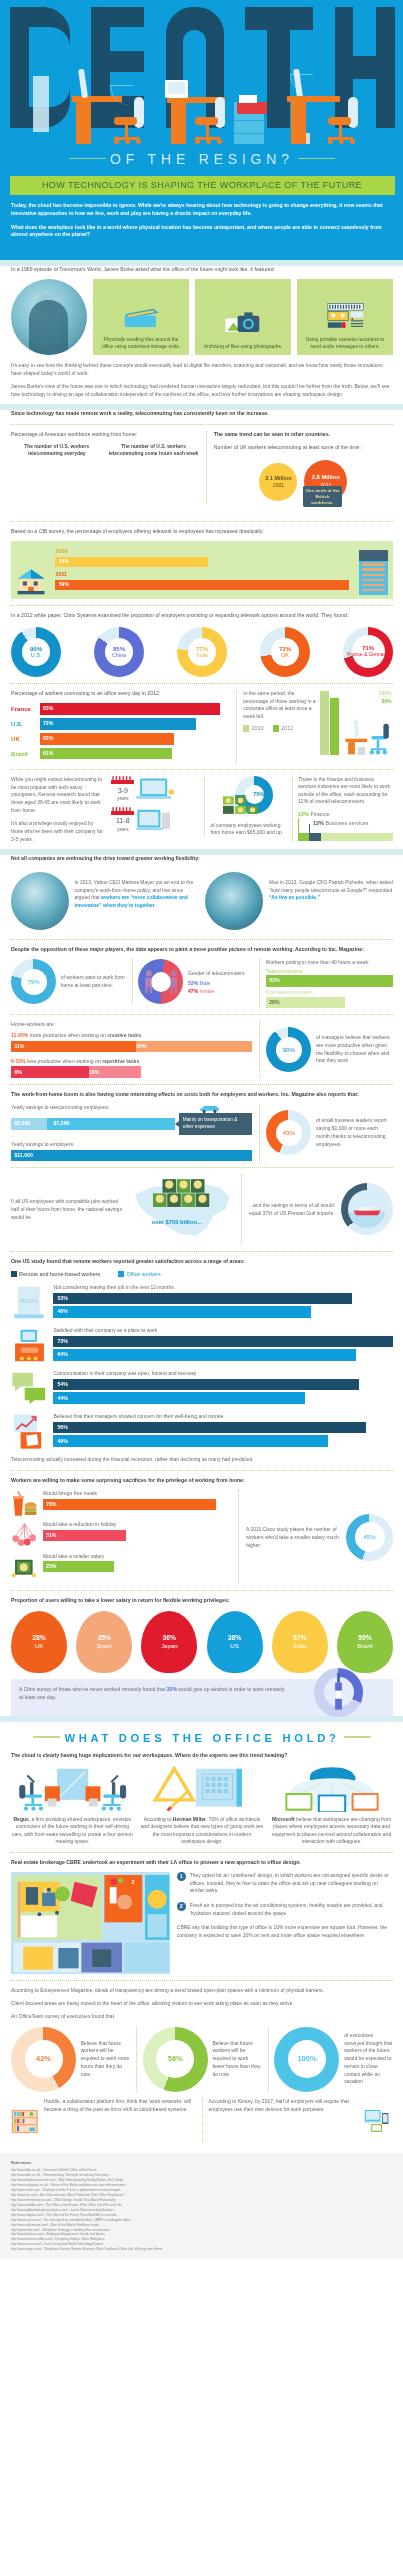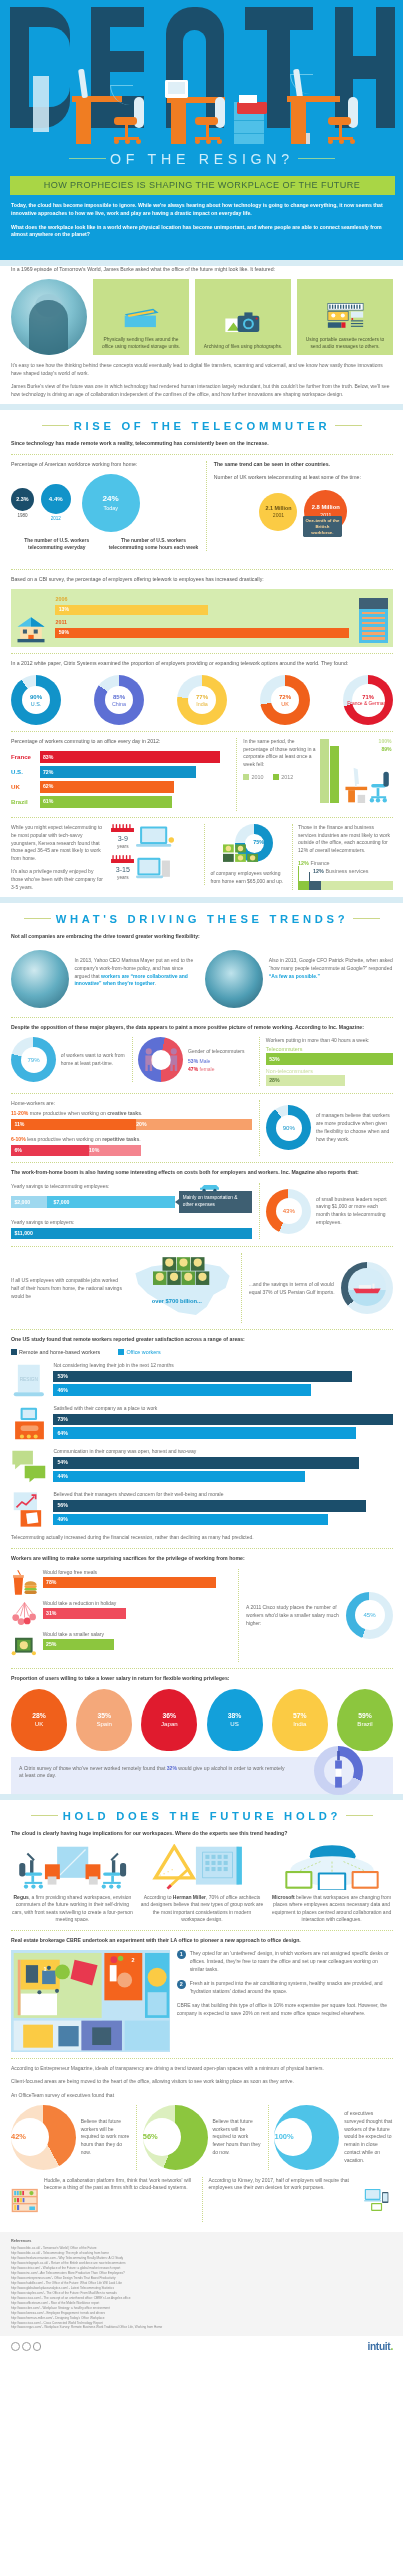--- a/index.html
+++ b/index.html
@@ -181,21 +181,21 @@
   .fut b{color:#4a4a4a;}
 
   .cbre-row{display:flex;gap:6.8px;margin-top:4.1px;}
   .cbre-img{width:159px;height:102px;flex:0 0 159px;position:relative;background:#bfe3f5;overflow:hidden;}
   .numbul{display:flex;gap:4.1px;margin-bottom:6.8px;}
   .bulnum{width:8.8px;height:8.8px;border-radius:50%;background:#2c6d9a;color:#fff;font-size:5.4px;display:flex;align-items:center;justify-content:center;flex:0 0 8.8px;font-weight:bold;}
   .numbul p{font-size:5px;line-height:1.55;}
 
   
   .ent-row{display:flex;gap:6.8px;margin-top:4.1px;align-items:flex-start;}
-  .bigdonut{width:65px;height:65px;border-radius:50%;position:relative;display:flex;align-items:center;flex:0 0 65px;}
+  .bigdonut{width:65px;height:65px;border-radius:50%;position:relative;display:flex;align-items:center;justify-content:center;flex:0 0 65px;}
   .bigdonut .hole{width:38px;height:38px;border-radius:50%;background:#fff;position:absolute;}
   .bigdonut .lbl{position:relative;z-index:2;font-size:7.5px;font-weight:bold;}
 
   
   .refs{background:#f4f4f4;padding:6.8px 11px 5.4px 11px;font-size:3.1px;color:#8a8a8a;line-height:1.6;}
   .refs h5{font-size:3.8px;color:#6b6b6b;margin-bottom:2px;}
   .footbar{background:#fff;padding:4.1px 11px 9.5px 11px;display:flex;justify-content:space-between;align-items:center;}
   .cc{display:flex;gap:2px;}
   .cc i{width:8.8px;height:8.8px;border-radius:50%;border:0.8px solid #9a9a9a;display:block;}
   .intuit{font-size:10.2px;color:#3a6ea5;font-weight:bold;letter-spacing:-0.3px;}
@@ -270,21 +270,21 @@
             <div class="wheel" style="left:1.4px;"></div>
             <div class="wheel" style="left:12.2px;"></div>
             <div class="wheel" style="left:23px;"></div>
         </div>
       </div>
     </div>
 
     <div class="sub-title">
       <span class="rule"></span><span>OF THE RESIGN?</span><span class="rule"></span>
     </div>
-    <div class="greenband">HOW PROPHECIES IS SHAPING THE WORKPLACE OF THE FUTURE</div>
+    <div class="greenband">HOW TECHNOLOGY IS SHAPING THE WORKPLACE OF THE FUTURE</div>
     <div class="hero-copy">
       <p>Today, the cloud has become impossible to ignore. While we're always hearing about how technology is going to change everything, it now seems that innovative approaches to how we live, work and play are having a drastic impact on everyday life.</p>
       <p>What does the workplace look like in a world where physical location has become unimportant, and where people are able to connect seamlessly from almost anywhere on the planet?</p>
     </div>
   </div>
 
   <div class="sec-gap"></div>
 
   <div class="sec">
     <div class="lead">In a 1969 episode of Tomorrow's World, James Burke asked what the office of the future might look like. It featured:</div>
@@ -354,49 +354,26 @@
       </div>
     </div>
 
     <div class="body-p">It's easy to see how the thinking behind these concepts would eventually lead to digital file transfers, scanning and voicemail, and we know how vastly those innovations have shaped today's world of work.</div>
     <div class="body-p">James Burke's view of the future was one in which technology had rendered human interaction largely redundant, but this couldn't be further from the truth. Below, we'll see how technology is driving an age of collaboration independent of the confines of the office, and how further innovations are shaping workspace design.</div>
   </div>
 
   <div class="sec-gap"></div>
 
   <div class="sec">
-    <div class="sec-head">
-      <span class="rule"></span><span>RISE OF THE TELECOMMUTER</span><span class="rule"></span>
-    </div>
     <div class="lead b">Since technology has made remote work a reality, telecommuting has consistently been on the increase.</div>
     <div class="dotrule"></div>
 
     <div class="two-col">
       <div class="col-l">
         <div class="lead">Percentage of American workforce working from home:</div>
-        <div style="display:flex;align-items:center;gap:6.8px;margin-top:2.7px;">
-          <div style="text-align:center;">
-            <div class="circ c23">
-                <span>2.3%</span>
-              </div>
-            <div class="yrlbl" style="color:#555;margin-top:2px;">1980</div>
-          </div>
-          <div style="text-align:center;">
-            <div class="circ c44">
-                <span>4.4%</span>
-              </div>
-            <div class="yrlbl" style="color:#13a0da;margin-top:2px;">2012</div>
-          </div>
-          <div style="margin-left:4.1px;">
-            <div class="circ c24">
-              <span>24%</span>
-              <span class="sm">Today</span>
-            </div>
-          </div>
-        </div>
         <div style="display:flex;gap:5.4px;margin-top:5.4px;">
           <div class="cap-sm" style="flex:1;">The number of U.S. workers telecommuting everyday</div>
           <div class="cap-sm" style="flex:1;">The number of U.S. workers telecommuting some hours each week</div>
         </div>
       </div>
 
       <div class="col-r">
         <div class="lead b">The same trend can be seen in other countries.</div>
         <div class="lead">Number of UK workers telecommuting at least some of the time:</div>
         <div class="uk-circ-row">
@@ -578,21 +555,21 @@
                 <g fill="#e01b2e">
                   <rect x="2" y="0" width="2" height="8" rx="1"></rect>
                   <rect x="7" y="0" width="2" height="8" rx="1"></rect>
                   <rect x="12" y="0" width="2" height="8" rx="1"></rect>
                   <rect x="17" y="0" width="2" height="8" rx="1"></rect>
                   <rect x="22" y="0" width="2" height="8" rx="1"></rect>
                   <rect x="27" y="0" width="2" height="8" rx="1"></rect>
                 </g>
                 <rect x="0" y="6" width="34" height="6" fill="#e01b2e"></rect>
               </svg>
-            <div style="font-size:7.1px;color:#3e5f72;margin-top:0.7px;">3-15</div>
+            <div style="font-size:7.1px;color:#3e5f72;margin-top:0.7px;">11-8</div>
             <div style="font-size:4.7px;color:#6b6b6b;">years</div>
           </div>
           <svg width="38" height="26" viewBox="0 0 56 38">
               <rect x="2" y="4" width="34" height="26" rx="2" fill="#4ec3e8"></rect>
               <rect x="5" y="7" width="28" height="20" fill="#d6edf8"></rect>
               <rect x="38" y="8" width="12" height="24" fill="#d9d9d9"></rect>
               <rect x="0" y="30" width="40" height="4" rx="2" fill="#9ed8ef"></rect>
             </svg>
         </div>
       </div>
@@ -626,23 +603,20 @@
           <div style="position:absolute;left:0;bottom:8.1px;width:0.7px;height:15px;background:#8cc63e;"></div>
           <div style="position:absolute;left:12%;bottom:8.1px;width:0.7px;height:9.5px;background:#3e5f72;"></div>
         </div>
       </div>
     </div>
   </div>
 
   <div class="sec-gap"></div>
 
   <div class="sec">
-    <div class="sec-head">
-      <span class="rule"></span><span>WHAT'S DRIVING THESE TRENDS?</span><span class="rule"></span>
-    </div>
     <div class="lead b">Not all companies are embracing the drive toward greater working flexibility:</div>
 
     <div style="display:flex;gap:6.8px;margin:4.1px 0 4.1px 0;">
       <div class="quote-row" style="flex:1;">
         <div class="avatar"></div>
         <div class="qtext">
           <span>In 2013, Yahoo CEO Marissa Mayer put an end to the company's work-from-home policy, and has since argued that </span><span class="hl">workers are “more collaborative and innovative” when they're together</span><span>.</span>
         </div>
       </div>
       <div class="quote-row" style="flex:1;">
@@ -989,21 +963,21 @@
             <rect x="3" y="26" width="10" height="12" fill="#fff"></rect>
           </svg>
       </div>
     </div>
   </div>
 
   <div class="sec-gap"></div>
 
   <div class="sec">
     <div class="sec-head">
-      <span class="rule"></span><span>HOLD DOES THE FUTURE HOLD?</span><span class="rule"></span>
+      <span class="rule"></span><span>WHAT DOES THE OFFICE HOLD?</span><span class="rule"></span>
     </div>
     <div class="lead b">The cloud is clearly having huge implications for our workspaces. Where do the experts see this trend heading?</div>
 
     <div class="fut-row">
       <div class="fut">
         <div class="art">
           <svg width="114" height="46" viewBox="0 0 168 68">
             <rect x="62" y="4" width="46" height="46" fill="#a7dcf3"></rect>
             <path d="M66 46 L104 8" stroke="#fff" stroke-width="2" opacity=".7"></path>
             <rect x="44" y="30" width="22" height="22" fill="#f4641d"></rect>
@@ -1237,25 +1211,15 @@
     <div>http://www.staples.com/ - The Office of the Future: From Mad Men to nomads</div>
     <div>http://www.cisco.com/ - The concept of an untethered office: CBRE's Los Angeles office</div>
     <div>http://www.officeteam.com/ - Rise of the Mobile Workforce report</div>
     <div>http://www.cbre.com/ - Workplace Strategy: a healthy office environment</div>
     <div>http://www.kenexa.com/ - Employee Engagement: trends and drivers</div>
     <div>http://www.herman-miller.com/ - Designing Today's Office Workplace</div>
     <div>http://www.cisco.com/ - Cisco Connected World Technology Report</div>
     <div>http://www.regus.com/ - Workplace Survey: Remote Business Work Traditional Office Life, Working from Home</div>
   </div>
 
-  <div class="footbar">
-    <div class="cc">
-      <i></i>
-      <i></i>
-      <i></i>
-    </div>
-    <div class="intuit">
-      <span>intuit</span><span class="dot">.</span>
-    </div>
-  </div>
 
 </div>
 
 
 </body></html>

